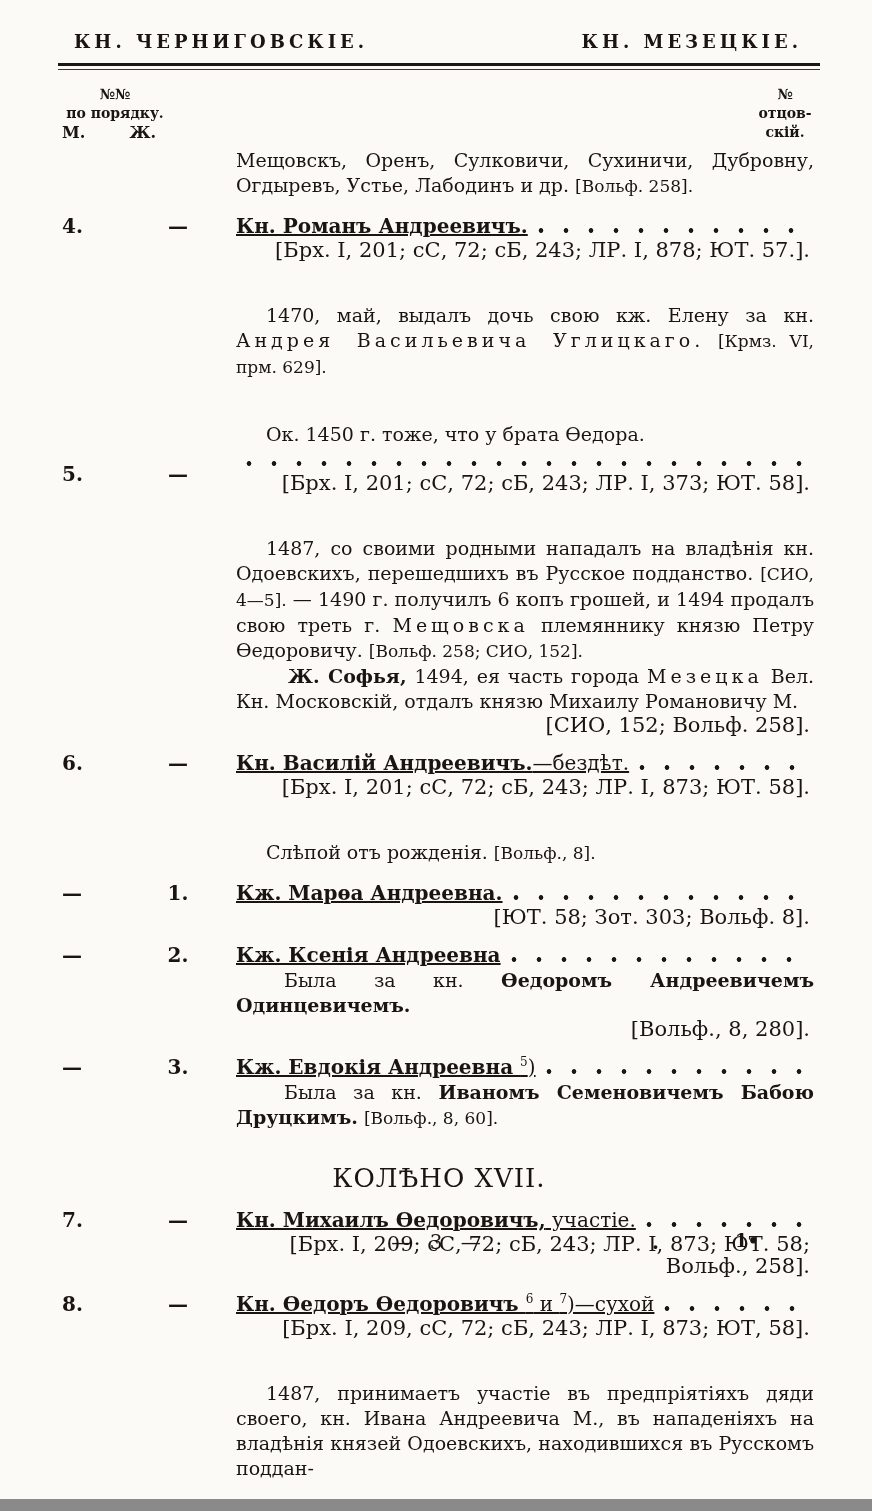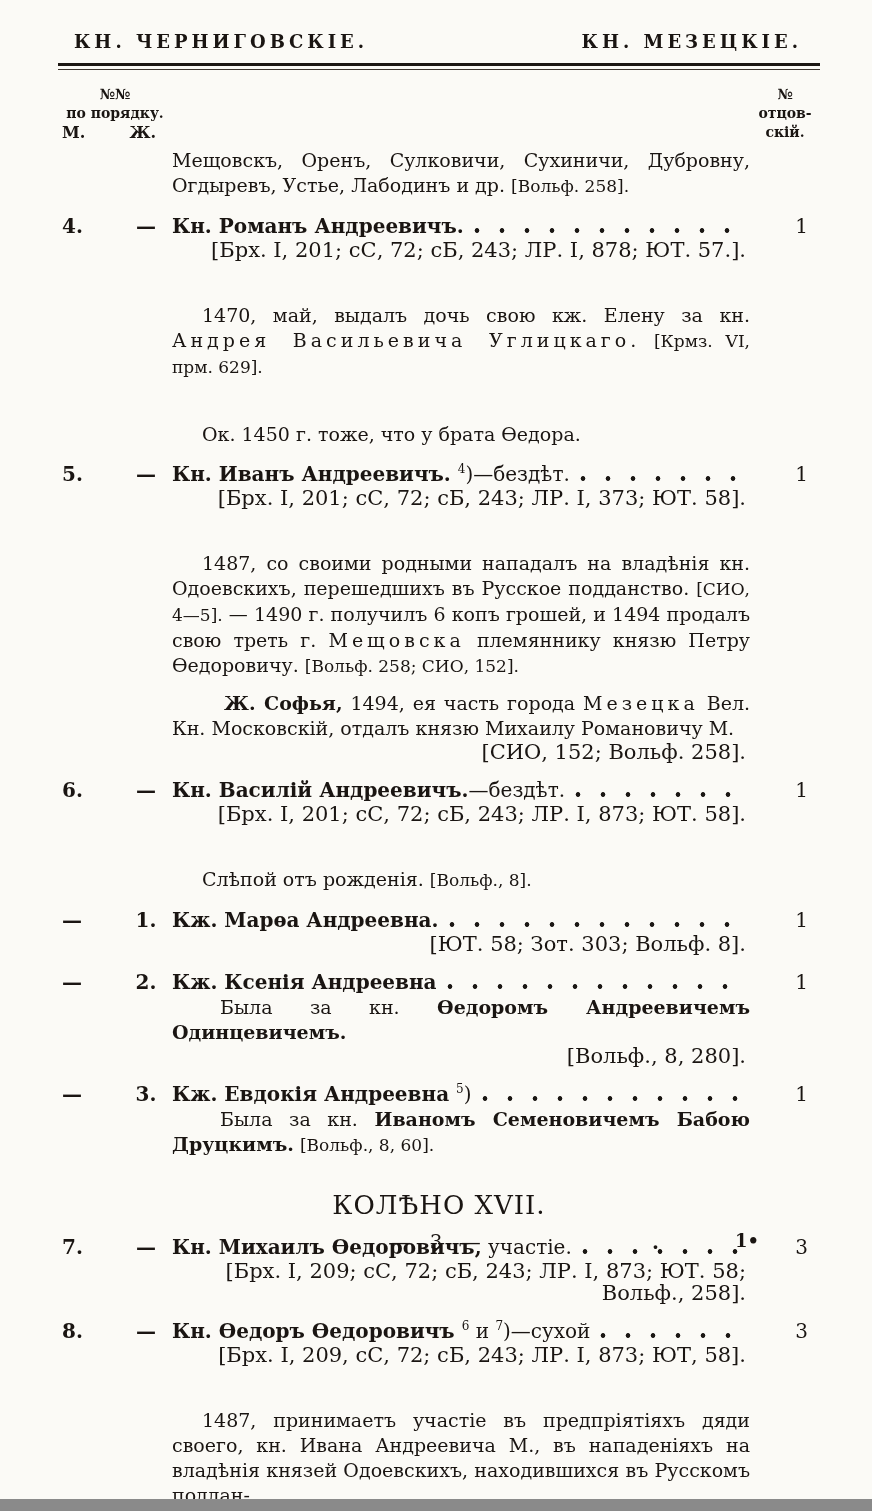--- a/index.html
+++ b/index.html
@@ -22,43 +22,43 @@
   .mh-right{padding-right:18px;text-align:right;}
   .rule{margin-top:9px;height:3px;border-top:3px solid #1c1713;border-bottom:1px solid #3c352e;}
   
   .colhead{display:grid;grid-template-columns:114px 1fr 70px;margin-top:15px;
     font-weight:bold;font-size:14px;line-height:19px;}
   .ch-left{text-align:center;}
   .ch-mzh{display:flex;justify-content:space-between;padding:0 16px 0 4px;font-size:16px;}
   .ch-right{text-align:center;}
   
   #content{margin-top:0;}
-  .row{display:grid;grid-template-columns:62px 52px 578px 70px;}
+  .row{display:grid;grid-template-columns:62px 52px 578px 70px;gap:32px;}
   .c-m{font-weight:bold;font-size:20px;line-height:26px;padding-left:4px;}
   .c-zh{font-weight:bold;font-size:20px;line-height:26px;text-align:center;}
   .c-num{font-size:20px;line-height:26px;text-align:right;padding-right:12px;}
   .main{font-size:19px;line-height:25px;text-align:justify;}
-  .tline{display:flex;line-height:26px;}
+  .tline{display:flex;line-height:26px;text-decoration:underline;}
   .ttext{white-space:nowrap;font-size:20px;}
   .seg.b{font-weight:bold;}
   .seg.c{font-size:17px;}
   .seg.sp{letter-spacing:4px;word-spacing:5px;}
   sup.seg{font-size:12px;line-height:0;}
   .leader{flex:1;align-self:flex-end;height:5px;margin:0 4px 6px 10px;
     background-image:radial-gradient(circle at 3px 2.5px,#1b1714 2px,rgba(0,0,0,0) 2.7px);
     background-size:25px 5px;background-repeat:repeat-x;}
   .citeline{text-align:right;font-size:21px;line-height:22px;padding-right:4px;}
   .para{}
   .ind-std{text-indent:30px;margin-top:42px;}
   .ind-deep{text-indent:48px;}
   .ind-wife{text-indent:52px;}
   .ind-none{text-indent:0;}
   .blk-cont{margin-top:6px;}
   .blk-entry{margin-top:14px;}
-  .blk-wife{margin-top:12px;}
+  .blk-wife{}
   .blk-heading{margin-top:32px;margin-bottom:6px;text-align:center;
     font-size:26px;line-height:30px;letter-spacing:1px;}
   
   .footer{position:absolute;left:0;top:1230px;width:872px;height:30px;font-size:20px;}
   .f-page{position:absolute;left:50%;transform:translateX(-50%);word-spacing:12px;}
   .f-dot{position:absolute;left:652px;font-weight:bold;}
   .f-sig{position:absolute;left:735px;font-size:18px;font-weight:bold;}
 </style>
 </head>
 <body>
@@ -110,21 +110,20 @@
           <div class="para ind-std"><span class="seg n">1470, май, выдалъ дочь свою кж. Елену за кн. </span><span class="seg sp">Андрея Васильевича Углицкаго.</span><span class="seg n"> </span><span class="seg c">[Крмз. VI, прм. 629].</span></div>
           <div class="para ind-std"><span class="seg n">Ок. 1450 г. тоже, что у брата Ѳедора.</span></div>
         </div>
         <div class="c-num">1</div>
       </div>
       <div class="row blk-entry">
         <div class="c-m">5.</div>
         <div class="c-zh">—</div>
         <div class="main">
           <div class="tline">
-            <span class="ttext"><span class="seg b">Кн. Иванъ Андреевичъ. </span><sup class="seg sup">4</sup><span class="seg n">)—бездѣт.</span></span>
             <span class="leader"></span>
           </div>
           <div class="citeline">[Брх. I, 201; сС, 72; сБ, 243; ЛР. I, 373; ЮТ. 58].</div>
           <div class="para ind-std"><span class="seg n">1487, со своими родными нападалъ на владѣнія кн. Одоевскихъ, перешедшихъ въ Русское подданство. </span><span class="seg c">[СИО, 4—5].</span><span class="seg n"> — 1490 г. получилъ 6 копъ грошей, и 1494 продалъ свою треть г. </span><span class="seg sp">Мещовска</span><span class="seg n"> племяннику князю Петру Ѳедоровичу. </span><span class="seg c">[Вольф. 258; СИО, 152].</span></div>
         </div>
         <div class="c-num">1</div>
       </div>
       <div class="row blk-wife">
         <div class="c-m"></div>
         <div class="c-zh"></div>

